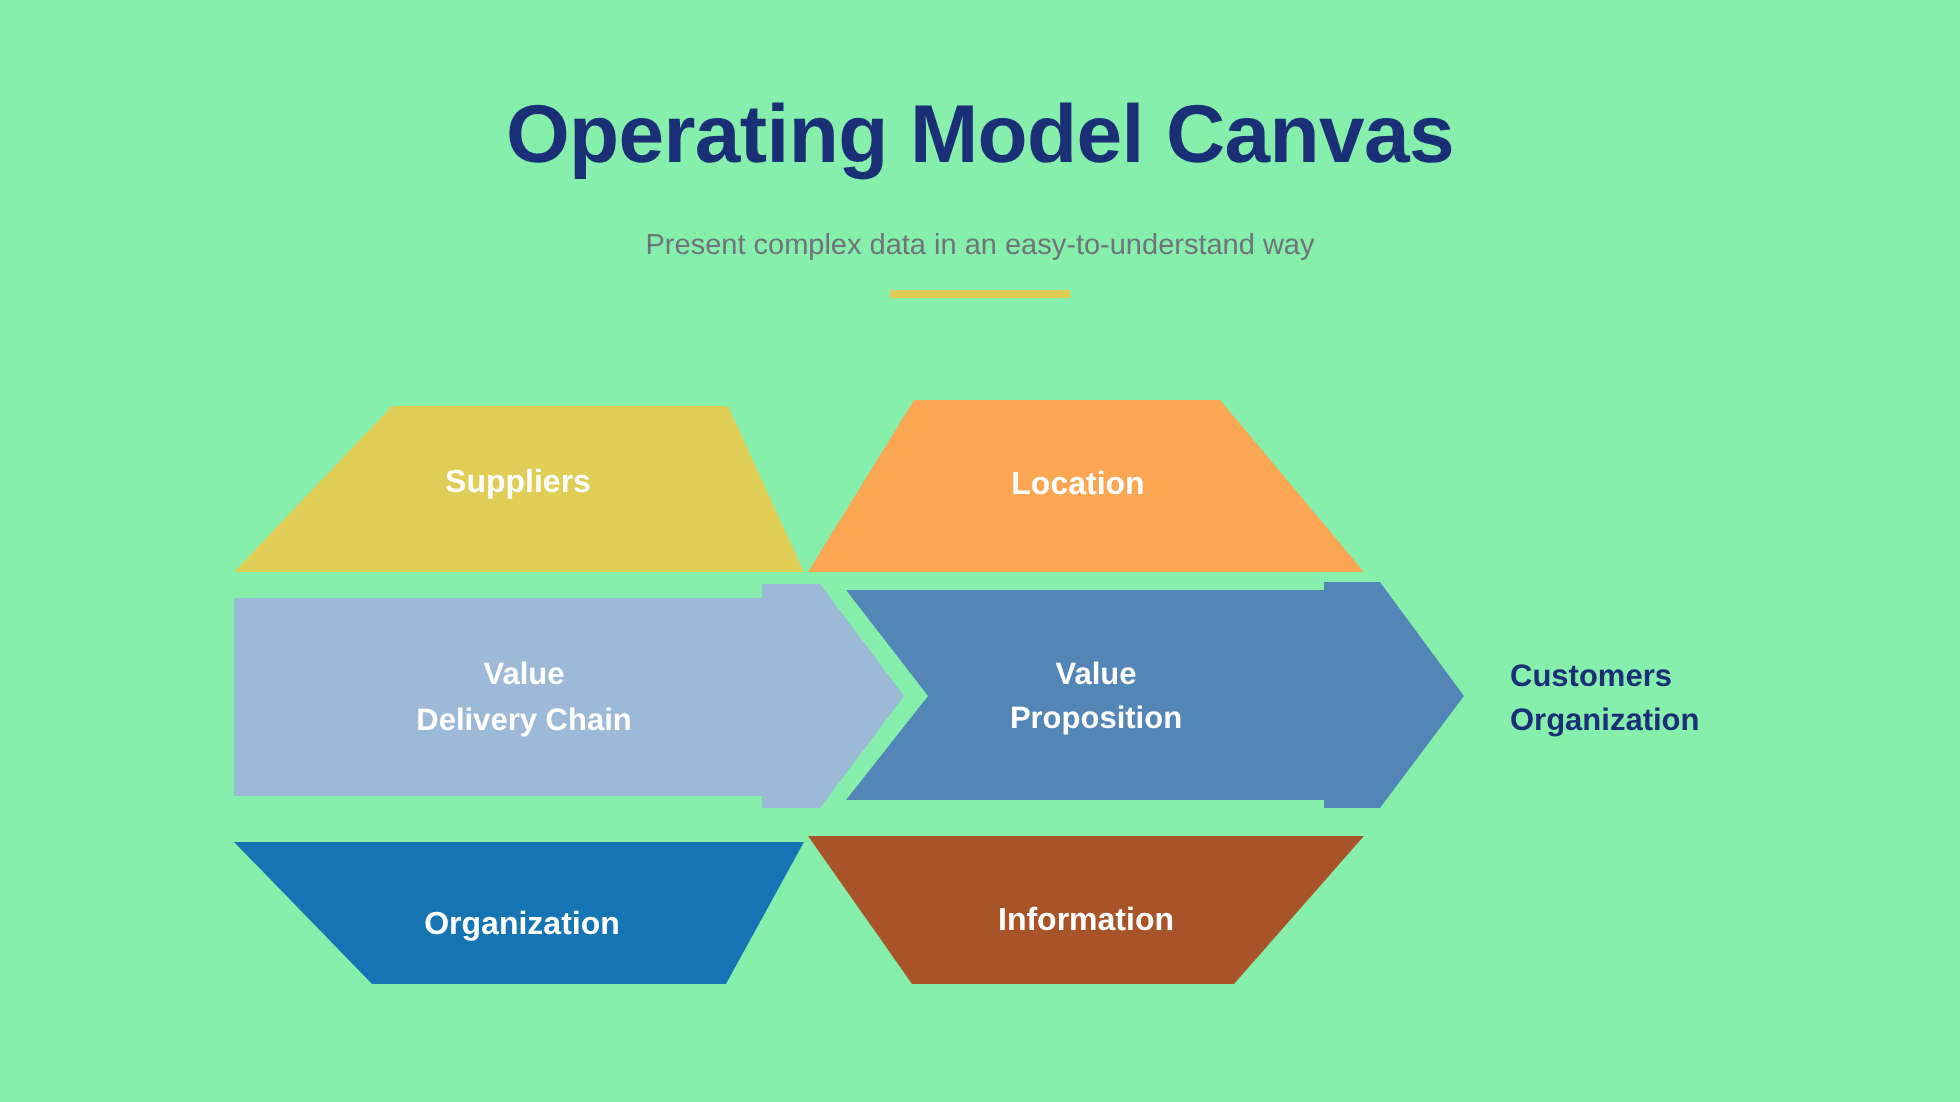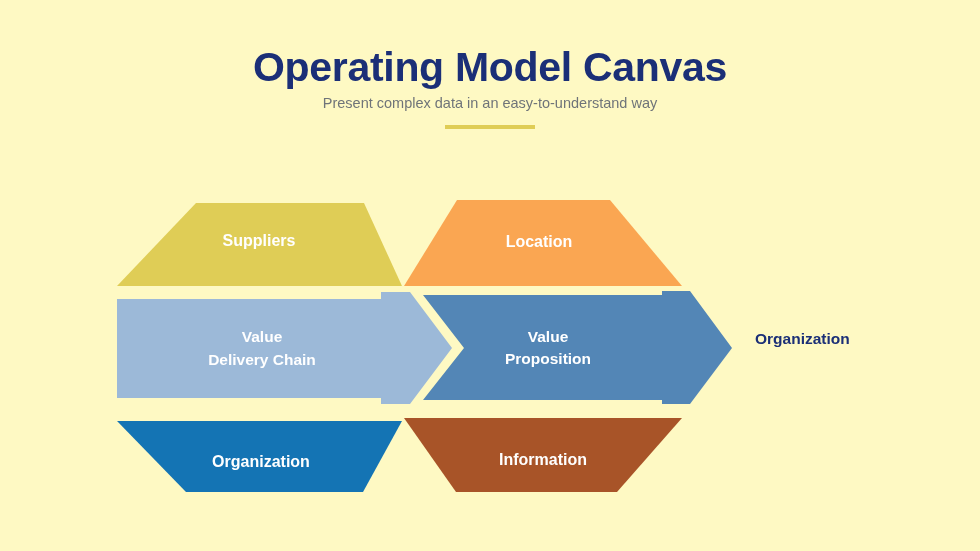--- a/index.html
+++ b/index.html
@@ -15,42 +15,42 @@
     font-family: "Liberation Sans", sans-serif;
     position: relative;
   }
 
   #slide {
     position: absolute;
     left: 0;
     top: 0;
     width: 980px;
     height: 551px;
-    background: #fef9c3;
+    background: #86efac;
   }
 
   
   #header {
     position: absolute;
     left: 0;
     top: 44px;
     width: 980px;
     text-align: center;
   }
   #title {
     font-size: 41px;
     font-weight: bold;
     color: #1b2f77;
     letter-spacing: -0.3px;
     line-height: 1.15;
     margin: 0;
     white-space: nowrap;
   }
   #subtitle {
-    margin: 4px 0 0 0;
+    margin: 24px 0 0 0;
     font-size: 14.5px;
     color: #6f7479;
     font-weight: normal;
     line-height: 1.2;
   }
   #accent-bar {
     margin: 12px auto 0 auto;
     width: 90px;
     height: 4px;
     background: #dfcd56;
@@ -137,16 +137,17 @@
 
       <g>
         <polygon points="404,418 682,418 617,492 456,492" fill="#a85428"></polygon>
         <text class="shape-label sz-bot" x="543" y="461">Information</text>
       </g>
 
     </svg>
   </div>
 
   <div id="customers-label">
+    <span>Customers</span>
     <span>Organization</span>
   </div>
 
 </div>
 
 </body></html>

